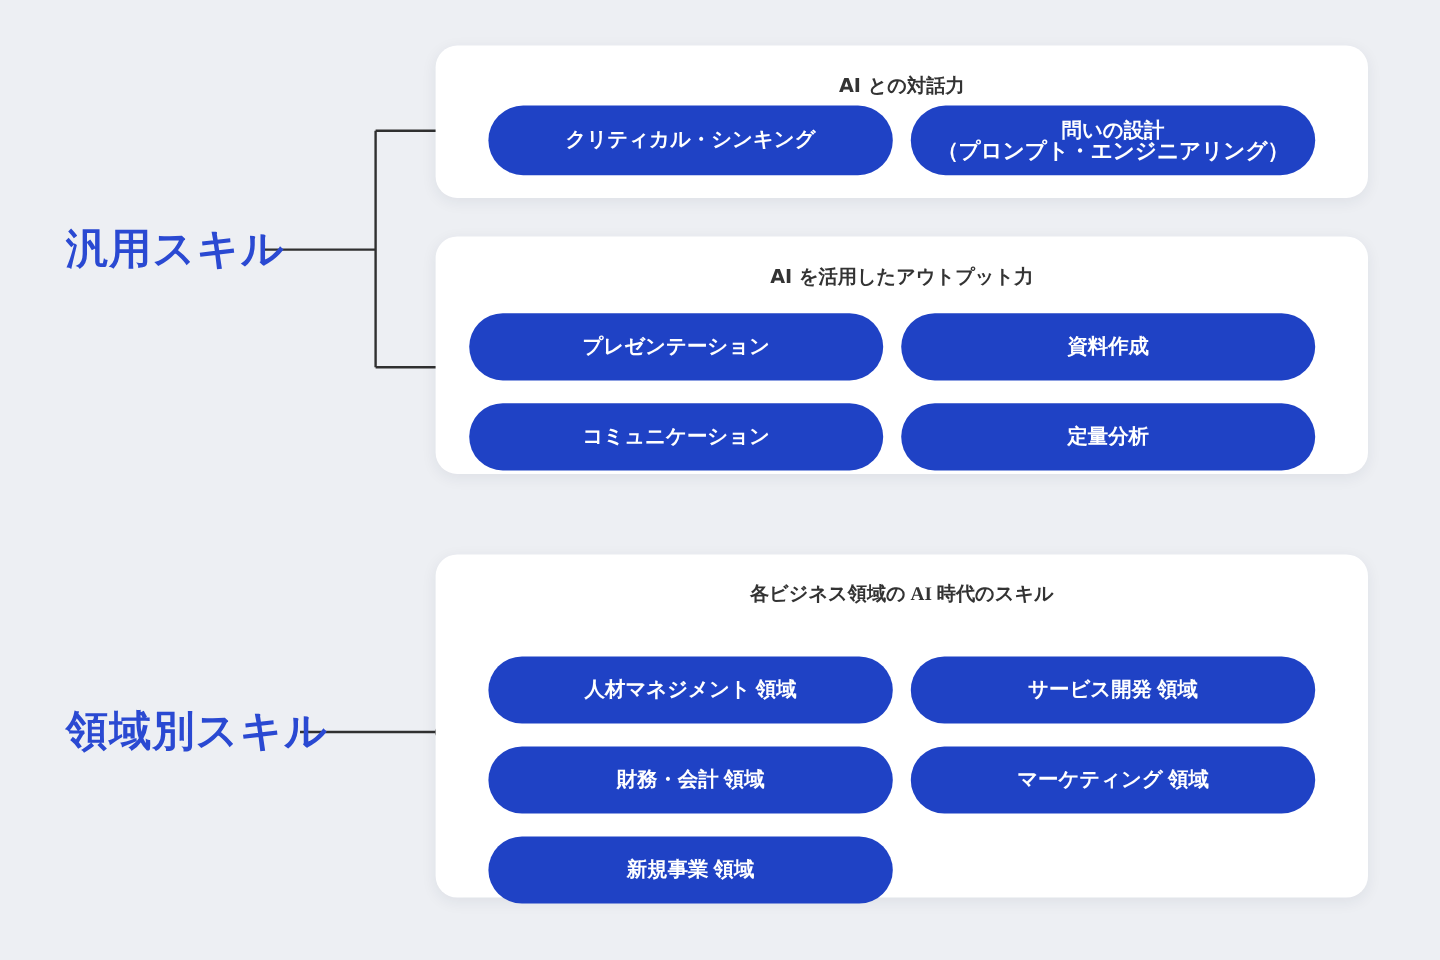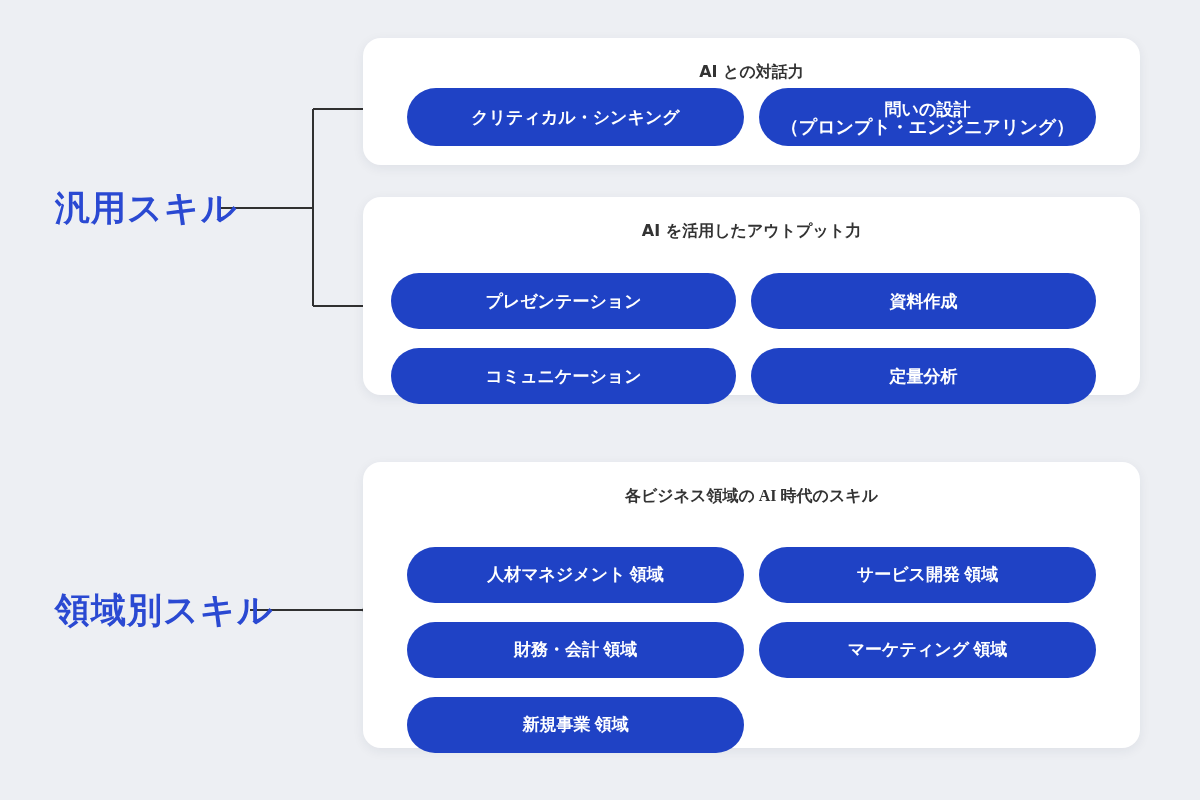--- a/index.html
+++ b/index.html
@@ -67,21 +67,21 @@
   }
 
   .pill-grid {
     display: grid;
     grid-template-columns: 1fr 1fr;
     column-gap: 15px;
     row-gap: 19px;
     padding: 0 44px;
   }
   .card-1 .pill-grid { margin-top: 4px; }
-  .card-2 .pill-grid { margin-top: 30px; padding-left: 28px; }
+  .card-2 .pill-grid { margin-top: 18px; padding-left: 28px; }
   .card-3 .pill-grid { margin-top: 39px; }
 
   .pill {
     background: var(--pill-blue);
     color: var(--pill-text);
     height: 56px;
     border-radius: 28px;
     display: flex;
     flex-direction: column;
     align-items: center;

